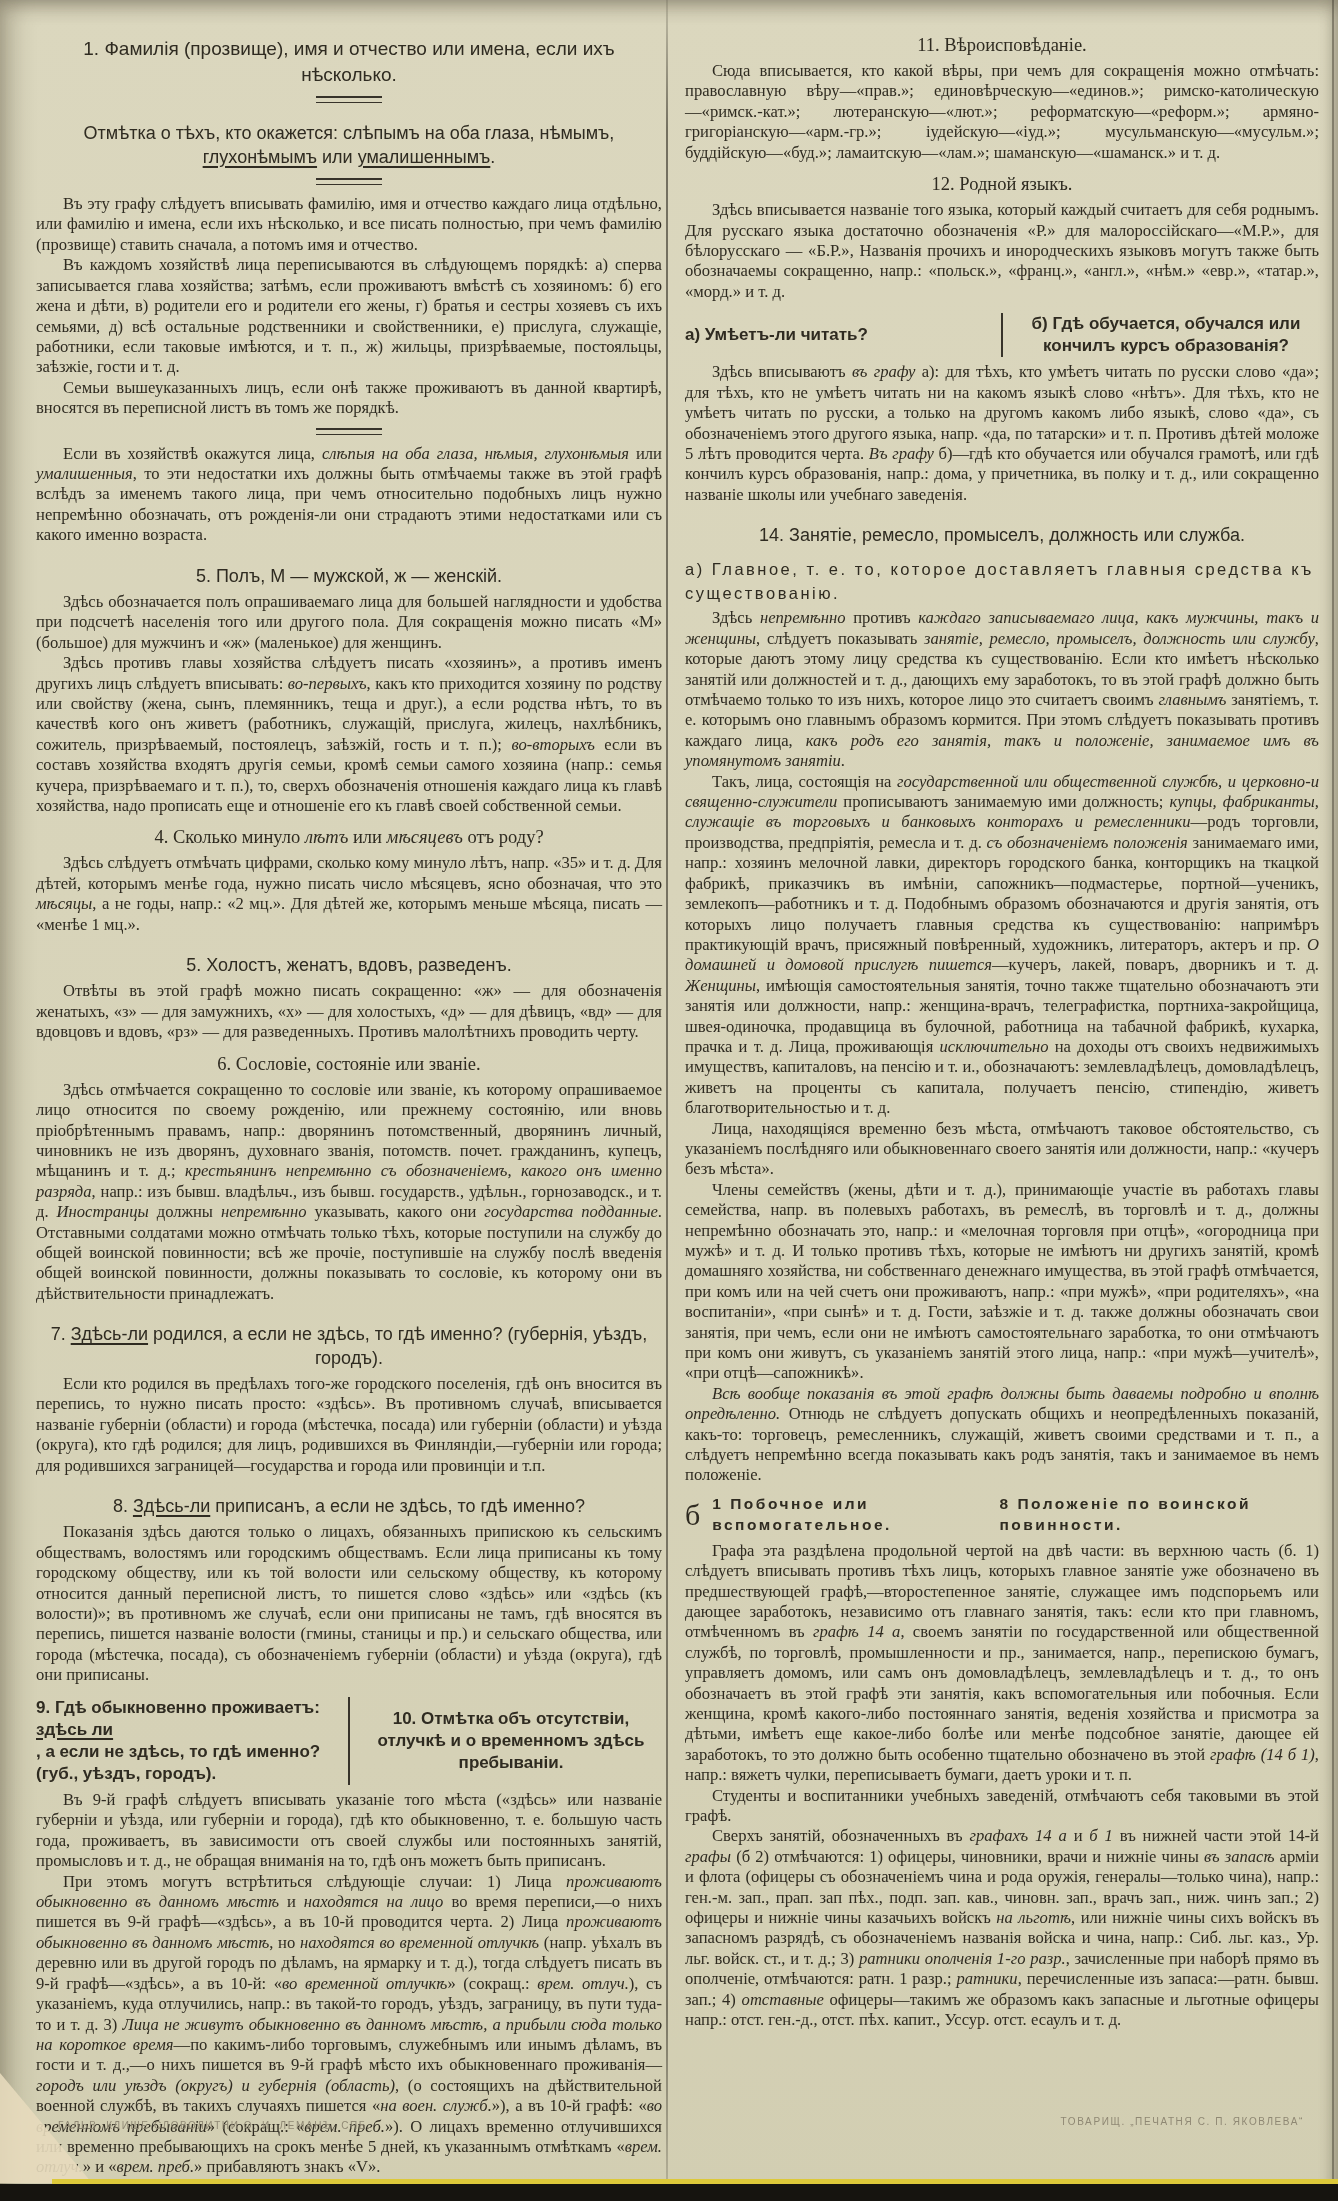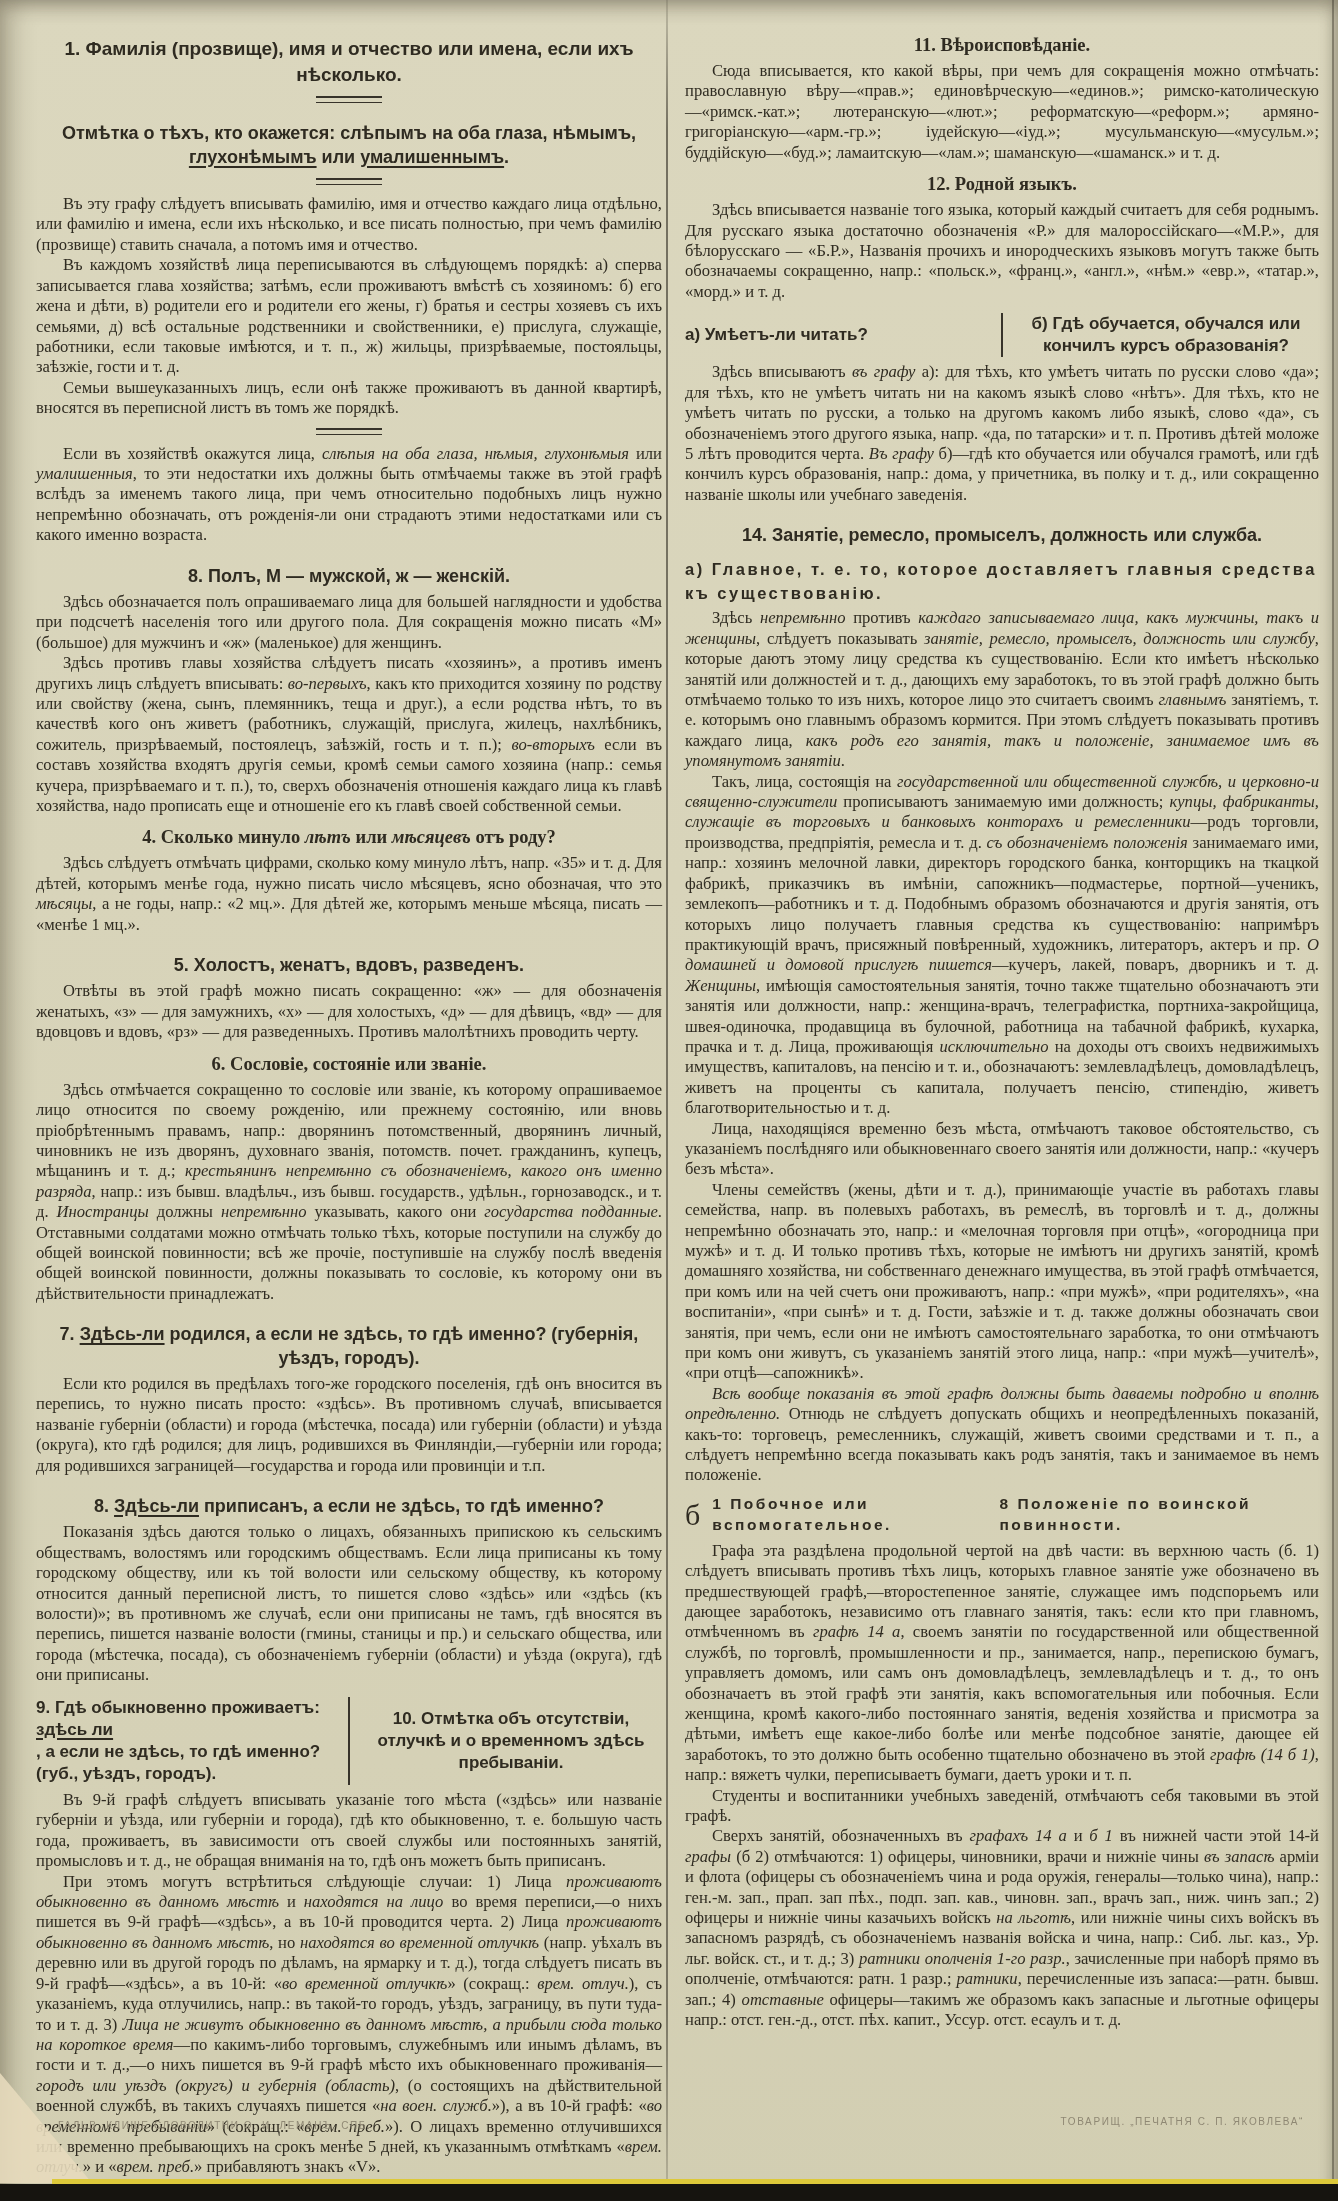--- a/index.html
+++ b/index.html
@@ -12,21 +12,21 @@
     font-family:"Liberation Serif", serif;
   }
   .col{position:absolute; top:0; font-size:16.6px; line-height:1.23; text-align:justify;}
   .col-left {left:36px;  width:626px; padding-top:22px;}
   .col-right{left:685px; width:634px; padding-top:24px;}
   .col-divider{position:absolute; left:666px; top:0; bottom:20px; width:2px;
     background:linear-gradient(180deg, rgba(47,43,33,.15), rgba(47,43,33,.6) 6%, rgba(47,43,33,.55) 92%, rgba(47,43,33,.2));}
   .page-right-edge{position:absolute; right:4px; top:0; bottom:20px; width:2px; background:rgba(47,43,33,.4);}
 
   p.para{margin:0; text-indent:27px;}
-  .hd{font-weight:bold; text-align:center; margin:9px 0 4px;}
+  .hd{font-weight:normal; text-align:center; margin:9px 0 4px;}
   .hd-sans{font-family:"Liberation Sans", sans-serif; font-size:18px; line-height:1.3;margin-top:19px;}
   .hd-lg{font-size:19px; line-height:1.35; margin-top:14px;}
   .hd-serif{font-family:"Liberation Serif", serif; font-size:18.5px; line-height:1.3;}
   .hd-spaced{letter-spacing:4px;}
   .hd-left{text-align:left; letter-spacing:2.5px; font-size:16.5px; line-height:1.45; margin:10px 0 3px;}
   .rule{margin:9px auto 9px; width:66px; height:4px;
     border-top:2px solid #37332a; border-bottom:1px solid #37332a;}
   .dualhead{display:flex; align-items:stretch; margin:11px 0 5px; font-weight:bold;
     font-family:"Liberation Sans", sans-serif; font-size:17px; line-height:1.3;}
   .dh-cell{flex:1 1 50%; display:flex; flex-direction:column; justify-content:center;}
@@ -57,21 +57,21 @@
   <div class="col col-left" id="col-left">
       <div class="hd hd-sans hd-lg">1. Фамилія (прозвище), имя и отчество или имена, если ихъ нѣсколько.</div>
       <div class="rule"></div>
       <div class="hd hd-sans">Отмѣтка о тѣхъ, кто окажется: слѣпымъ на оба глаза, нѣмымъ, <u>глухонѣмымъ</u> или <u>умалишеннымъ</u>.</div>
       <div class="rule"></div>
       <p class="para">Въ эту графу слѣдуетъ вписывать фамилію, имя и отчество каждаго лица отдѣльно, или фамилію и имена, если ихъ нѣсколько, и все писать полностью, при чемъ фамилію (прозвище) ставить сначала, а потомъ имя и отчество.</p>
       <p class="para">Въ каждомъ хозяйствѣ лица переписываются въ слѣдующемъ порядкѣ: а) сперва записывается глава хозяйства; затѣмъ, если проживаютъ вмѣстѣ съ хозяиномъ: б) его жена и дѣти, в) родители его и родители его жены, г) братья и сестры хозяевъ съ ихъ семьями, д) всѣ остальные родственники и свойственники, е) прислуга, служащіе, работники, если таковые имѣются, и т. п., ж) жильцы, призрѣваемые, постояльцы, заѣзжіе, гости и т. д.</p>
       <p class="para">Семьи вышеуказанныхъ лицъ, если онѣ также проживаютъ въ данной квартирѣ, вносятся въ переписной листъ въ томъ же порядкѣ.</p>
       <div class="rule"></div>
       <p class="para">Если въ хозяйствѣ окажутся лица, <i>слѣпыя на оба глаза, нѣмыя, глухонѣмыя</i> или <i>умалишенныя</i>, то эти недостатки ихъ должны быть отмѣчаемы также въ этой графѣ вслѣдъ за именемъ такого лица, при чемъ относительно подобныхъ лицъ нужно непремѣнно обозначать, отъ рожденія-ли они страдаютъ этими недостатками или съ какого именно возраста.</p>
-      <div class="hd hd-sans">8. Полъ, М — мужской, ж — женскій.</div>
+      <div class="hd hd-sans">5. Полъ, М — мужской, ж — женскій.</div>
       <p class="para">Здѣсь обозначается полъ опрашиваемаго лица для большей наглядности и удобства при подсчетѣ населенія того или другого пола. Для сокращенія можно писать «М» (большое) для мужчинъ и «ж» (маленькое) для женщинъ.</p>
       <p class="para">Здѣсь противъ главы хозяйства слѣдуетъ писать «хозяинъ», а противъ именъ другихъ лицъ слѣдуетъ вписывать: <i>во-первыхъ</i>, какъ кто приходится хозяину по родству или свойству (жена, сынъ, племянникъ, теща и друг.), а если родства нѣтъ, то въ качествѣ кого онъ живетъ (работникъ, служащій, прислуга, жилецъ, нахлѣбникъ, сожитель, призрѣваемый, постоялецъ, заѣзжій, гость и т. п.); <i>во-вторыхъ</i> если въ составъ хозяйства входятъ другія семьи, кромѣ семьи самого хозяина (напр.: семья кучера, призрѣваемаго и т. п.), то, сверхъ обозначенія отношенія каждаго лица къ главѣ хозяйства, надо прописать еще и отношеніе его къ главѣ своей собственной семьи.</p>
       <div class="hd hd-serif">4. Сколько минуло <i>лѣтъ</i> или <i>мѣсяцевъ</i> отъ роду?</div>
       <p class="para">Здѣсь слѣдуетъ отмѣчать цифрами, сколько кому минуло лѣтъ, напр. «35» и т. д. Для дѣтей, которымъ менѣе года, нужно писать число мѣсяцевъ, ясно обозначая, что это <i>мѣсяцы</i>, а не годы, напр.: «2 мц.». Для дѣтей же, которымъ меньше мѣсяца, писать — «менѣе 1 мц.».</p>
       <div class="hd hd-sans">5. Холостъ, женатъ, вдовъ, разведенъ.</div>
       <p class="para">Отвѣты въ этой графѣ можно писать сокращенно: «ж» — для обозначенія женатыхъ, «з» — для замужнихъ, «х» — для холостыхъ, «д» — для дѣвицъ, «вд» — для вдовцовъ и вдовъ, «рз» — для разведенныхъ. Противъ малолѣтнихъ проводить черту.</p>
       <div class="hd hd-serif">6. Сословіе, состояніе или званіе.</div>
       <p class="para">Здѣсь отмѣчается сокращенно то сословіе или званіе, къ которому опрашиваемое лицо относится по своему рожденію, или прежнему состоянію, или вновь пріобрѣтеннымъ правамъ, напр.: дворянинъ потомственный, дворянинъ личный, чиновникъ не изъ дворянъ, духовнаго званія, потомств. почет. гражданинъ, купецъ, мѣщанинъ и т. д.; <i>крестьянинъ непремѣнно съ обозначеніемъ, какого онъ именно разряда</i>, напр.: изъ бывш. владѣльч., изъ бывш. государств., удѣльн., горнозаводск., и т. д. <i>Иностранцы</i> должны <i>непремѣнно</i> указывать, какого они <i>государства подданные</i>. Отставными солдатами можно отмѣчать только тѣхъ, которые поступили на службу до общей воинской повинности; всѣ же прочіе, поступившіе на службу послѣ введенія общей воинской повинности, должны показывать то сословіе, къ которому они въ дѣйствительности принадлежатъ.</p>
       <div class="hd hd-sans">7. <u>Здѣсь-ли</u> родился, а если не здѣсь, то гдѣ именно? (губернія, уѣздъ, городъ).</div>
       <p class="para">Если кто родился въ предѣлахъ того-же городского поселенія, гдѣ онъ вносится въ перепись, то нужно писать просто: «здѣсь». Въ противномъ случаѣ, вписывается названіе губерніи (области) и города (мѣстечка, посада) или губерніи (области) и уѣзда (округа), кто гдѣ родился; для лицъ, родившихся въ Финляндіи,—губерніи или города; для родившихся заграницей—государства и города или провинціи и т.п.</p>

